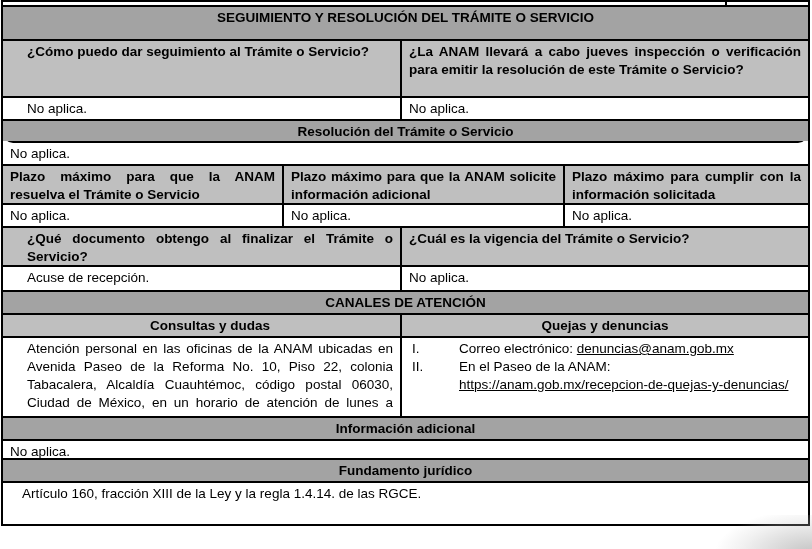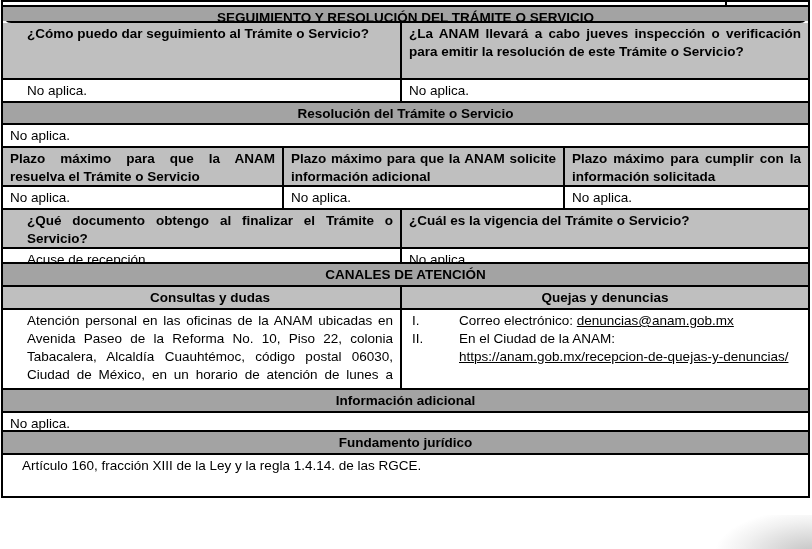--- a/index.html
+++ b/index.html
@@ -32,29 +32,29 @@
   .center{ text-align:center; }
   .just{ text-align:justify; }
   .col-l{ width:399px; border-right:2px solid var(--border);padding-left:24px; }
   .col-r{ flex:1; }
   .c3-1{ width:281px; border-right:2px solid var(--border); }
   .c3-2{ width:281px; border-right:2px solid var(--border); }
   .c3-3{ flex:1; }
   
   .r-strip{ height:5px; }
   .r-strip .divider{ position:absolute; left:722px; top:0; width:2px; height:100%; background:var(--border); }
-  .r-title1{ height:16px;border-radius:9px; }
+  .r-title1{ height:34px; }
   .r-q1{ height:57px; }
   .r-a1{ height:23px; }
-  .r-title2{ height:22px; }
+  .r-title2{ height:22px;border-radius:10px; }
   .r-na-full{ height:23px; }
   .r-3h{ height:39px; }
   .r-3a{ height:23px; }
   .r-qdoc{ height:39px; }
-  .r-adoc{ height:15px;justify-content:space-between; }
+  .r-adoc{ height:25px;justify-content:space-between; }
   .r-canales{ height:23px; }
   .r-cq{ height:23px; }
   .r-contact{ height:80px; }
   .r-info{ height:23px; }
   .r-na2{ height:19px; }
   .r-fund{ height:23px; }
   .r-art{ height:41px;padding-left:12px; }
   a.doclink{ color:var(--text); text-decoration:underline; }
   .list{ padding:2px 4px 2px 10px; }
   .litem{ display:flex; }
@@ -131,21 +131,21 @@
 
   <div class="row r-contact">
     <div class="cell col-l just">Atención personal en las oficinas de la ANAM ubicadas en Avenida Paseo de la Reforma No. 10, Piso 22, colonia Tabacalera, Alcaldía Cuauhtémoc, código postal 06030, Ciudad de México, en un horario de atención de lunes a jueves de 9:00 a 17:00 horas, y viernes de 9:00 a 14:00 horas.</div>
     <div class="cell col-r list">
       <div class="litem">
         <span class="numeral">I.</span>
         <span class="content"><span>Correo electrónico: </span><a class="doclink" href="#">denuncias@anam.gob.mx</a></span>
       </div>
       <div class="litem litem2">
         <span class="numeral">II.</span>
-        <span class="content"><span>En el Ciudad de la ANAM:</span><a class="doclink link" href="#">https://anam.gob.mx/recepcion-de-quejas-y-denuncias/</a></span>
+        <span class="content"><span>En el Paseo de la ANAM:</span><a class="doclink link" href="#">https://anam.gob.mx/recepcion-de-quejas-y-denuncias/</a></span>
       </div>
     </div>
   </div>
 
   <div class="row r-info">
     <div class="cell sect">Información adicional</div>
   </div>
   <div class="row r-na2">
     <div class="cell" style="width:100%">No aplica.</div>
   </div>

